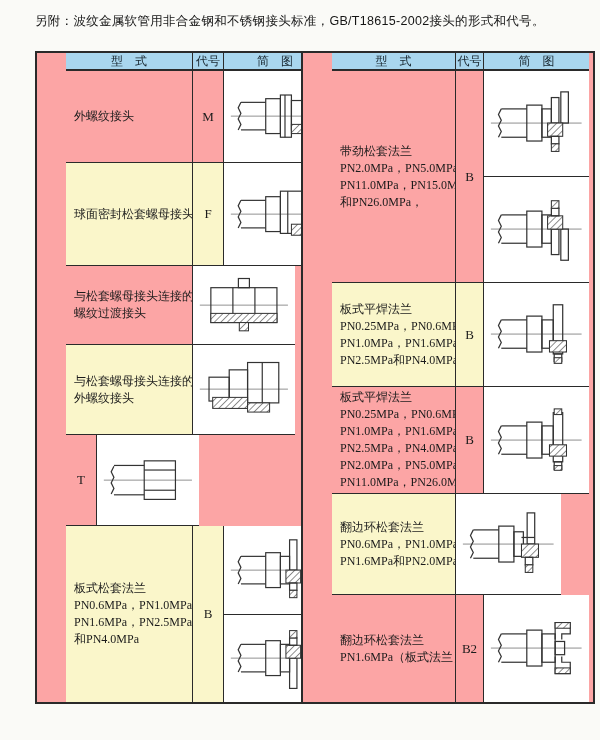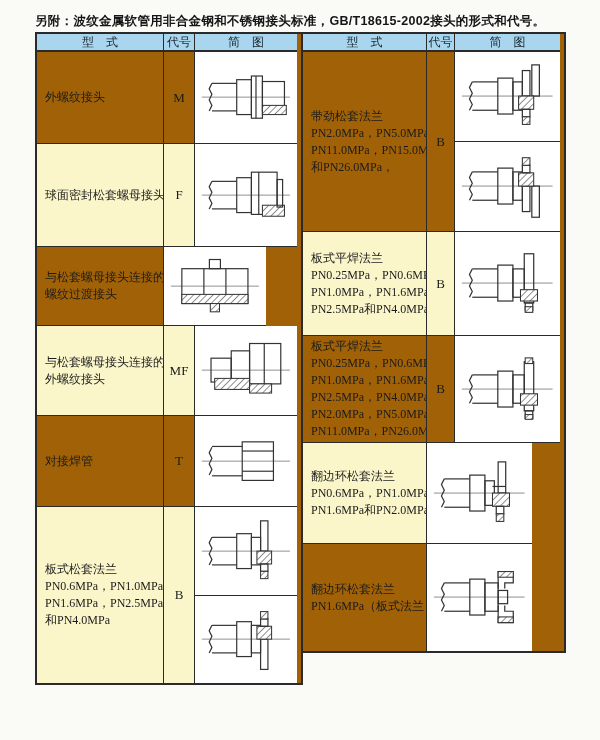--- a/index.html
+++ b/index.html
@@ -3,25 +3,26 @@
 <meta charset="utf-8">
 <style>
   html,body{margin:0;padding:0;}
   body{
     width:600px;height:740px;position:relative;overflow:hidden;
     background:#fafaf7;
     font-family:"Liberation Sans", sans-serif;
   }
   #title{
     position:absolute;left:35px;top:13px;width:540px;
-    font-size:12.5px;font-weight:bold;color:#151515;letter-spacing:.3px;
+    font-size:12.5px;font-weight:normal;color:#151515;letter-spacing:.3px;
   }
   .tbl{
-    position:absolute;top:32px;background:#a16207;
+    position:absolute;top:51px;background:#fca5a5;
     border:2px solid var(--border);
+    padding-left:29px;
   }
   .row{display:flex;}
   .cell{
     box-sizing:border-box;
     border-right:1px solid var(--border);
     border-bottom:1px solid var(--border);
     display:flex;align-items:center;justify-content:center;
     overflow:hidden;
   }
   .cell:last-child{border-right:none;}
@@ -130,39 +131,35 @@
               <rect x="45" y="54" width="10" height="9" fill="url(#hp)" stroke="#333" stroke-width="1.1"></rect>
             </svg>
           </div>
         </div>
       </div>
       <div class="row" style="height: 90px;">
         <div class="cell type-cell hl" style="width: 127px;">
           <div class="type-line">与松套螺母接头连接的内</div>
           <div class="type-line">外螺纹接头</div>
         </div>
-        <div class="cell code-cell hl" style="width: 31px;">MF</div>
         <div class="cell diag-cell" style="width: 102px;">
           <div class="diag">
             <svg viewBox="0 0 100 70" xmlns="http://www.w3.org/2000/svg">
               <line x1="2" y1="35" x2="98" y2="35" stroke="#555" stroke-width="0.7" fill="none"></line>
               <rect x="12" y="22" width="22" height="26" fill="none" stroke="#333" stroke-width="1.3"></rect>
               <rect x="34" y="14" width="20" height="42" fill="none" stroke="#333" stroke-width="1.3"></rect>
               <rect x="54" y="6" width="34" height="44" fill="none" stroke="#333" stroke-width="1.3"></rect>
               <line x1="70" y1="6" x2="70" y2="50" stroke="#333" stroke-width="1.3" fill="none"></line>
               <rect x="16" y="44" width="38" height="12" fill="url(#hp)" stroke="#333" stroke-width="1.1"></rect>
               <rect x="54" y="50" width="24" height="10" fill="url(#hp)" stroke="#333" stroke-width="1.1"></rect>
             </svg>
           </div>
         </div>
       </div>
       <div class="row" style="height: 91px;">
-        <div class="cell type-cell" style="width: 127px;">
-          <div class="type-line">对接焊管</div>
-        </div>
         <div class="cell code-cell" style="width: 31px;">T</div>
         <div class="cell diag-cell" style="width: 102px;">
           <div class="diag">
             <svg viewBox="0 0 100 70" xmlns="http://www.w3.org/2000/svg">
               <line x1="2" y1="35" x2="98" y2="35" stroke="#555" stroke-width="0.7" fill="none"></line>
               <path d="M13,20 L10,26 L13,32 L10,38 L13,44 L10,50" fill="none" stroke="#333" stroke-width="1.3"></path>
               <line x1="13" y1="19" x2="46" y2="19" stroke="#333" stroke-width="1.3" fill="none"></line>
               <line x1="13" y1="51" x2="46" y2="51" stroke="#333" stroke-width="1.3" fill="none"></line>
               <rect x="46" y="14" width="34" height="42" fill="none" stroke="#333" stroke-width="1.3"></rect>
               <line x1="46" y1="24" x2="80" y2="24" stroke="#333" stroke-width="1.3" fill="none"></line>
@@ -210,21 +207,21 @@
           </div>
         </div>
       </div>
     </div>
     <div class="tbl" style="left: 301px; width: 261px;">
       <div class="row hdr" style="height: 18px;">
         <div class="cell" style="width: 124px;">型　式</div>
         <div class="cell" style="width: 28px;">代号</div>
         <div class="cell" style="width: 105px;">简　图</div>
       </div>
-      <div class="row" style="height: 180px;">
+      <div class="row" style="height: 212px;">
         <div class="cell type-cell" style="width: 124px;">
           <div class="type-line">带劲松套法兰</div>
           <div class="type-line">PN2.0MPa，PN5.0MPa，</div>
           <div class="type-line">PN11.0MPa，PN15.0MPa，</div>
           <div class="type-line">和PN26.0MPa，</div>
         </div>
         <div class="cell code-cell" style="width: 28px;">B</div>
         <div class="cell diag-cell" style="width: 105px;">
           <div class="diag">
             <svg viewBox="0 0 100 70" xmlns="http://www.w3.org/2000/svg">
@@ -333,20 +330,21 @@
               <rect x="68" y="57" width="8" height="8" fill="url(#hp)" stroke="#333" stroke-width="1.1"></rect>
             </svg>
           </div>
         </div>
       </div>
       <div class="row" style="height: 107px;">
         <div class="cell type-cell" style="width: 124px;">
           <div class="type-line">翻边环松套法兰</div>
           <div class="type-line">PN1.6MPa（板式法兰）</div>
         </div>
+        <div class="cell code-cell" style="width: 28px;">B2</div>
         <div class="cell diag-cell" style="width: 105px;">
           <div class="diag">
             <svg viewBox="0 0 100 70" xmlns="http://www.w3.org/2000/svg">
               <line x1="2" y1="35" x2="98" y2="35" stroke="#555" stroke-width="0.7" fill="none"></line>
               <path d="M13,20 L10,26 L13,32 L10,38 L13,44 L10,50" fill="none" stroke="#333" stroke-width="1.3"></path>
               <line x1="13" y1="20" x2="40" y2="20" stroke="#333" stroke-width="1.3" fill="none"></line>
               <line x1="13" y1="50" x2="40" y2="50" stroke="#333" stroke-width="1.3" fill="none"></line>
               <rect x="40" y="16" width="16" height="38" fill="none" stroke="#333" stroke-width="1.3"></rect>
               <rect x="56" y="20" width="14" height="30" fill="none" stroke="#333" stroke-width="1.3"></rect>
               <path d="M70,26 V8 H86 V20 H77 V26" fill="none" stroke="#333" stroke-width="1.3"></path>

